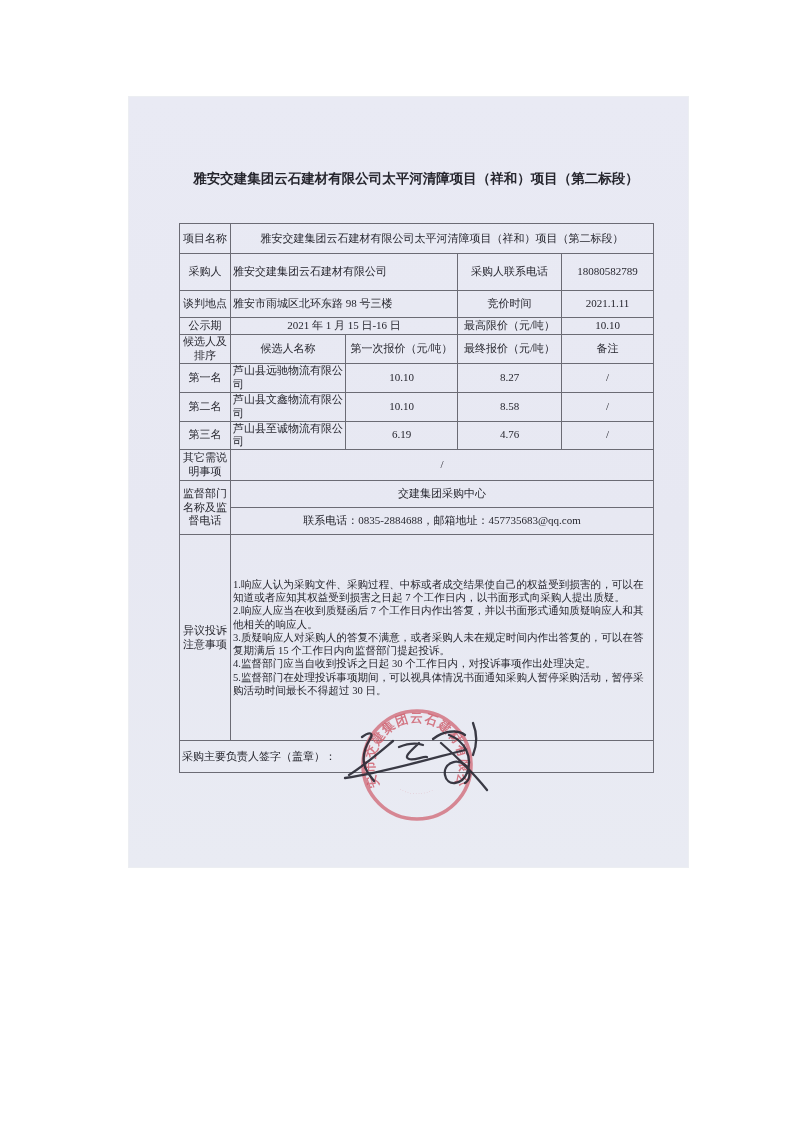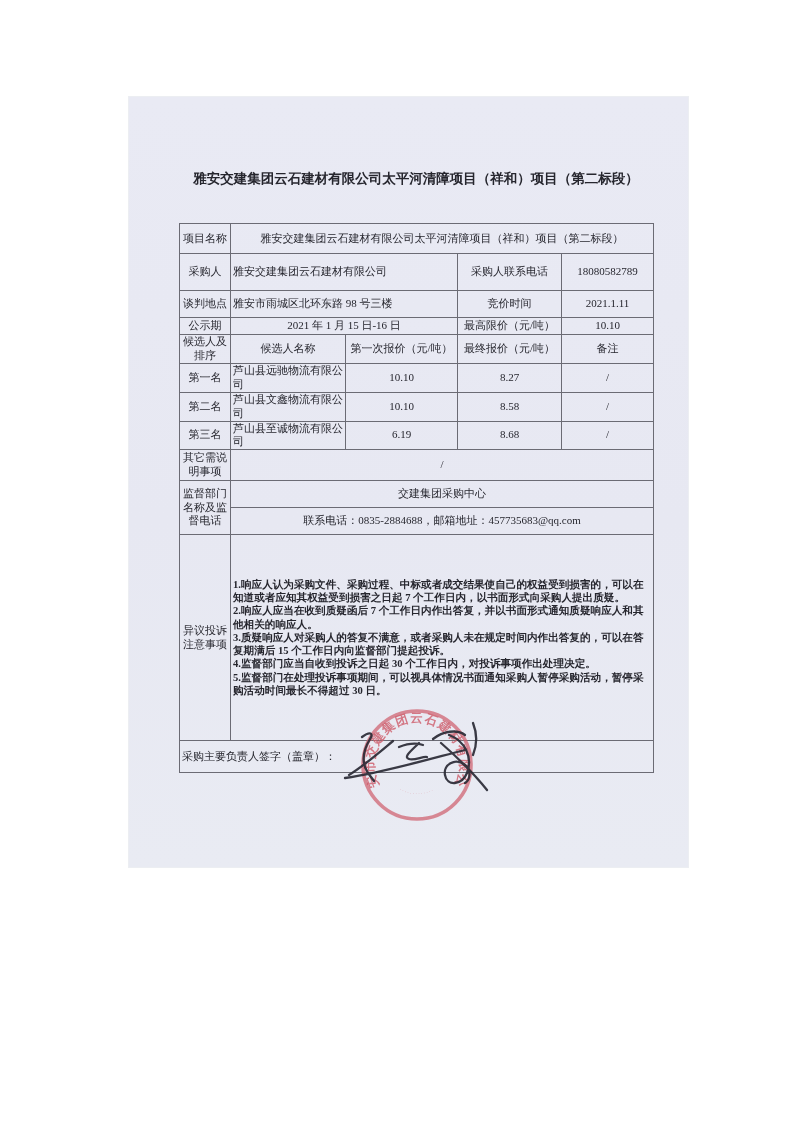--- a/index.html
+++ b/index.html
@@ -34,21 +34,21 @@
     overflow:hidden;
   }
   td.c{text-align:center;}
   td.l{text-align:left;}
   td.lbl{text-align:center;padding:1px 2px;}
   td.objection-body{
     vertical-align:top;text-align:left;
     padding:36px 6px 0 4px;
     font-size:10.6px;line-height:14.6px;
   }
-  .obj-item{margin:0;font-weight:bold;}
+  .obj-item{margin:0;}
   td.sign-cell{padding-left:4px;}
   .overlay{position:absolute;pointer-events:none;}
 </style>
 </head>
 <body>
 
 <div class="scan-page">
 
   <div class="doc-title">
     <div class="t1">雅安交建集团云石建材有限公司太平河清障项目（祥和）项目（第二标段）</div>
@@ -111,21 +111,21 @@
       <td class="l">芦山县文鑫物流有限公司</td>
       <td class="c">10.10</td>
       <td class="c">8.58</td>
       <td class="c">/</td>
     </tr>
 
     <tr style="height:27px">
       <td class="lbl">第三名</td>
       <td class="l">芦山县至诚物流有限公司</td>
       <td class="c">6.19</td>
-      <td class="c">8.68</td>
+      <td class="c">4.76</td>
       <td class="c">/</td>
     </tr>
 
     <tr style="height:31px">
       <td class="lbl">其它需说明事项</td>
       <td class="c" colspan="4">/</td>
     </tr>
 
     <tr style="height:27px">
       <td class="lbl" rowspan="2">监督部门名称及监督电话</td>

